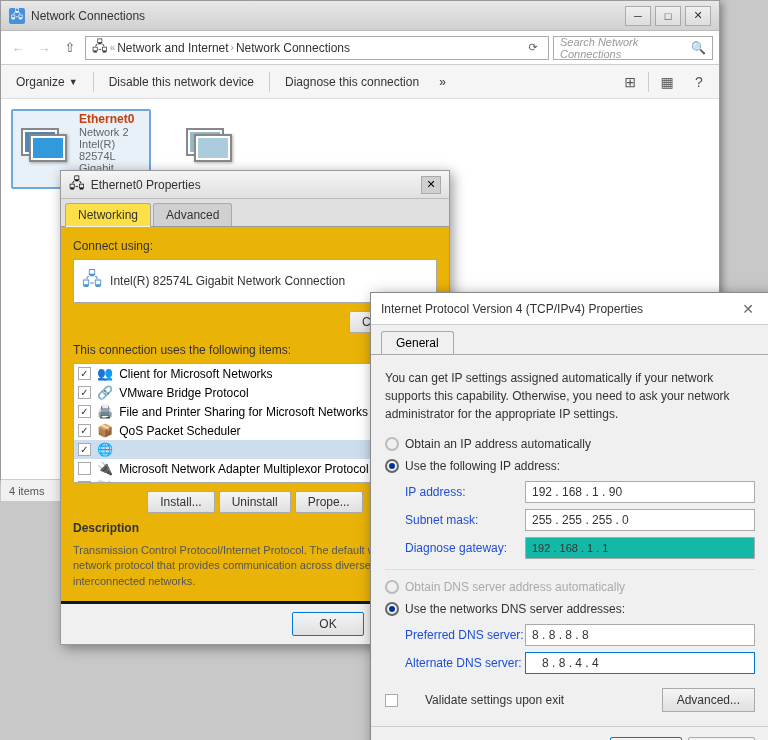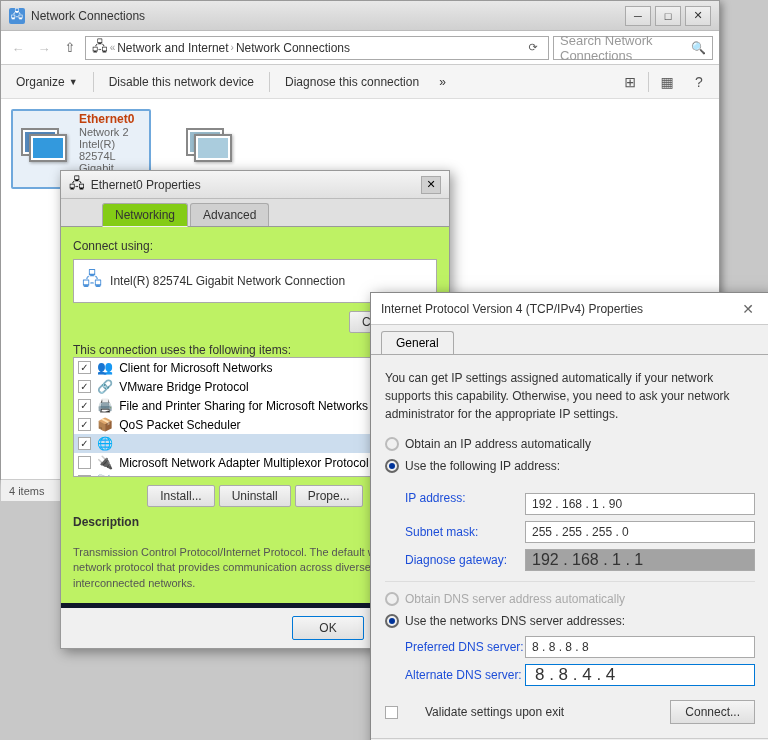--- a/index.html
+++ b/index.html
@@ -265,29 +265,28 @@
       background: #d0d0d0;
       border: 1px solid #aaa;
       border-bottom: none;
       cursor: pointer;
       font-size: 12px;
       color: #333;
       border-radius: 3px 3px 0 0;
     }
 
     .dialog-tab.active {
-      background: #84cc16;
+      background: #fde047;
       border-bottom: 1px solid #f0f0f0;
       margin-bottom: -1px;
-      margin-left: 37px;
     }
 
     .dialog-content {
       padding: 12px;
-      background: #bef264;
+      background: #eab308;
     }
 
     .connect-using-label { font-size: 12px; color: #333; margin-bottom: 6px; }
 
     .adapter-box {
       display: flex;
       align-items: center;
       gap: 8px;
       border: 1px solid #aaa;
       background: white;
@@ -307,21 +306,21 @@
     .btn-sm {
       padding: 3px 12px;
       background: linear-gradient(to bottom, #f5f5f5, #e0e0e0);
       border: 1px solid #aaa;
       cursor: pointer;
       font-size: 12px;
       color: #333;
       border-radius: 2px;
     }
 
-    .items-label { font-size: 12px; color: #333; }
+    .items-label { font-size: 12px; color: #333; margin-bottom: 6px; }
 
     .items-list {
       border: 1px solid #aaa;
       background: white;
       height: 120px;
       overflow-y: auto;
     }
 
     .items-list-item {
       display: flex;
@@ -347,29 +346,29 @@
       display: flex;
       gap: 4px;
       margin: 8px 0;
       justify-content: center;
     }
 
     .description-box {
       margin-top: 8px;
     }
 
-    .desc-label { font-size: 12px; font-weight: bold; color: #333; margin-bottom: 16px; }
+    .desc-label { font-size: 12px; font-weight: bold; color: #333; margin-bottom: 8px; }
     .desc-text { font-size: 11px; color: #555; line-height: 1.4; }
 
     .dialog-ok-row {
       display: flex;
       justify-content: flex-end;
       gap: 6px;
       padding: 8px 12px;
-      border-top: 5px solid #0f172a;
+      border-top: 3px solid #0f172a;
     }
 
     
     .ipv4-dialog {
       position: absolute;
       top: 292px; left: 370px;
       width: 400px;
       background: #f0f0f0;
       border: 1px solid #888;
       box-shadow: 4px 4px 14px rgba(0,0,0,0.5);
@@ -576,21 +575,21 @@
       <div class="breadcrumb-path">
         <span style="font-size:14px;">🖧</span>
         <span class="bc-sep">«</span>
         <span>Network and Internet</span>
         <span class="bc-sep">›</span>
         <span>Network Connections</span>
       </div>
       <button class="nav-btn" style="width:18px;height:18px;font-size:11px;">⟳</button>
     </div>
     <div class="search-box">
-      <span style="font-size:13px;">Search Network Connections</span>
+      <span style="font-size:11px;font-style:italic;">Search Network Connections</span>
       <span style="margin-left:auto;font-size:12px;">🔍</span>
     </div>
   </div>
 
   <div class="nc-toolbar">
     <button class="toolbar-btn">
       <span>Organize</span>
       <span style="font-size:9px;">▼</span>
     </button>
     <div class="toolbar-separator"></div>
@@ -756,29 +755,29 @@
     </div>
 
     <div class="radio-row">
       <div class="radio-input selected"></div>
       <span>Use the following IP address:</span>
     </div>
 
     <div class="ip-fields-section">
       <div class="ip-field-row">
         <span class="ip-field-label">IP address:</span>
-        <input class="ip-field-value" type="text" value="192 . 168 . 1 . 90" readonly="" style="border: 1px solid rgb(170, 170, 170); background: white; padding: 2px 6px; font-size: 12px; width: 140px; margin-top: 12px;">
+        <input class="ip-field-value" type="text" value="192 . 168 . 1 . 90" readonly="" style="border: 1px solid rgb(170, 170, 170); background: white; padding: 2px 6px; font-size: 12px; width: 140px;">
       </div>
       <div class="ip-field-row">
         <span class="ip-field-label">Subnet mask:</span>
         <input class="ip-field-value" type="text" value="255 . 255 . 255 . 0" readonly="" style="border: 1px solid rgb(170, 170, 170); background: white; padding: 2px 6px; font-size: 12px; width: 140px;">
       </div>
       <div class="ip-field-row">
         <span class="ip-field-label">Diagnose gateway:</span>
-        <input class="ip-field-value" type="text" value="192 . 168 . 1 . 1" readonly="" style="border: 1px solid rgb(170, 170, 170); background: #a3a3a3; padding: 2px 6px; font-size: 16px; width: 140px;">
+        <input class="ip-field-value" type="text" value="192 . 168 . 1 . 1" readonly="" style="border: 1px solid rgb(170, 170, 170); background: #14b8a6; padding: 2px 6px; font-size: 11px; width: 140px;">
       </div>
     </div>
 
     <div class="section-divider"></div>
 
     <div class="radio-row">
       <div class="radio-input disabled"></div>
       <span style="color:#aaa;">Obtain DNS server address automatically</span>
     </div>
 
@@ -787,30 +786,30 @@
       <span>Use the networks DNS server addresses:</span>
     </div>
 
     <div class="ip-fields-section">
       <div class="ip-field-row">
         <span class="ip-field-label">Preferred DNS server:</span>
         <input class="ip-field-value" type="text" value="8 . 8 . 8 . 8" style="border: 1px solid rgb(170, 170, 170); background: white; padding: 2px 6px; font-size: 12px; width: 140px;">
       </div>
       <div class="ip-field-row">
         <span class="ip-field-label">Alternate DNS server:</span>
-        <input class="ip-field-value" type="text" value="8 . 8 . 4 . 4" style="border: 1px solid rgb(0, 120, 215); background: white; padding: 2px 9px; font-size: 17px; width: 140px;">
+        <input class="ip-field-value" type="text" value="8 . 8 . 4 . 4" style="border: 1px solid rgb(0, 120, 215); background: white; padding: 2px 16px; font-size: 12px; width: 140px;">
       </div>
     </div>
 
     <div class="validate-row">
       <div class="validate-left">
         <div class="checkbox-square"></div>
         <span class="validate-text">Validate settings upon exit</span>
       </div>
-      <button class="btn-advanced">Connect...</button>
+      <button class="btn-advanced">Advanced...</button>
     </div>
   </div>
 
   <div class="ipv4-ok-row">
     <button class="btn-ok">OK</button>
     <button class="btn-cancel">Cancel</button>
   </div>
 </div>
 
 </body></html>

